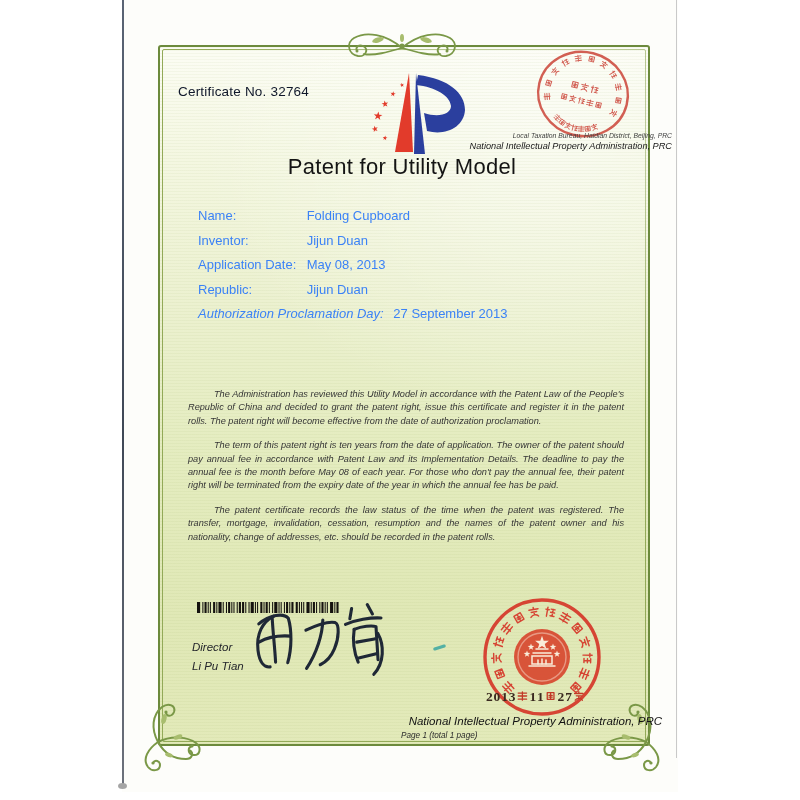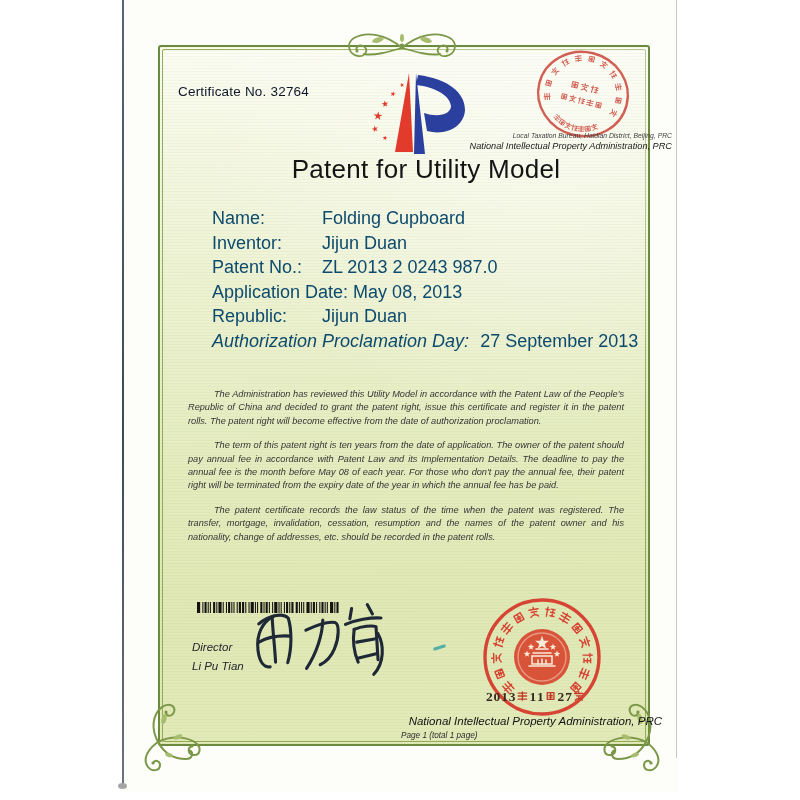--- a/index.html
+++ b/index.html
@@ -18,23 +18,23 @@
   .panel::after{content:"";position:absolute;inset:0;
          background:repeating-linear-gradient(0deg,rgba(130,155,70,.06) 0 1px,rgba(255,255,255,0) 1px 3px),
                     radial-gradient(120% 70% at 80% 12%,rgba(255,255,255,.55),rgba(255,255,255,0) 60%);}
 
   .certno{position:absolute;left:178px;top:84px;font-size:13.5px;color:#0f172a;letter-spacing:.2px;}
   .bureau{position:absolute;left:402px;top:132px;width:270px;text-align:right;
           font-size:6.8px;font-style:italic;color:#3e3e3e;}
   .officeTop{position:absolute;left:372px;top:141px;width:300px;text-align:right;
           font-size:9.2px;font-style:italic;color:#181818;}
   .title{position:absolute;left:158px;top:154px;width:488px;text-align:center;
-         font-size:26px;color:#141414;letter-spacing:.3px;padding-left:24px;}
-
-  .fields{position:absolute;left:212px;top:208px;font-size:18px;color:#0c4a6e;}
+         font-size:22px;color:#141414;letter-spacing:.3px;}
+
+  .fields{position:absolute;left:198px;top:208px;font-size:13px;color:#3b82f6;}
   .frow{height:24.6px;white-space:nowrap;}
   .flabel{display:inline-block;min-width:105px;}
   .frow:last-child .flabel{min-width:0;margin-right:6px;font-style:italic;}
 
   .paras{position:absolute;left:188px;top:388px;width:454px;}
   .paras p{margin:0 18px 11px 0;font-size:9.2px;line-height:13.4px;font-style:italic;
            text-align:justify;text-indent:26px;color:#353535;}
 
   .logo{position:absolute;left:352px;top:70px;}
   .taxSeal{position:absolute;left:528px;top:44px;opacity:.88;}
@@ -173,24 +173,20 @@
   <div class="title">Patent for Utility Model</div>
 
   <div class="fields">
     <div class="frow">
       <span class="flabel">Name:</span>
       <span>Folding Cupboard</span>
     </div>
     <div class="frow">
       <span class="flabel">Inventor:</span>
       <span>Jijun Duan</span>
-    </div>
-    <div class="frow">
-      <span class="flabel">Patent No.:</span>
-      <span>ZL 2013 2 0243 987.0</span>
     </div>
     <div class="frow">
       <span class="flabel">Application Date:</span>
       <span>May 08, 2013</span>
     </div>
     <div class="frow">
       <span class="flabel">Republic:</span>
       <span>Jijun Duan</span>
     </div>
     <div class="frow">

